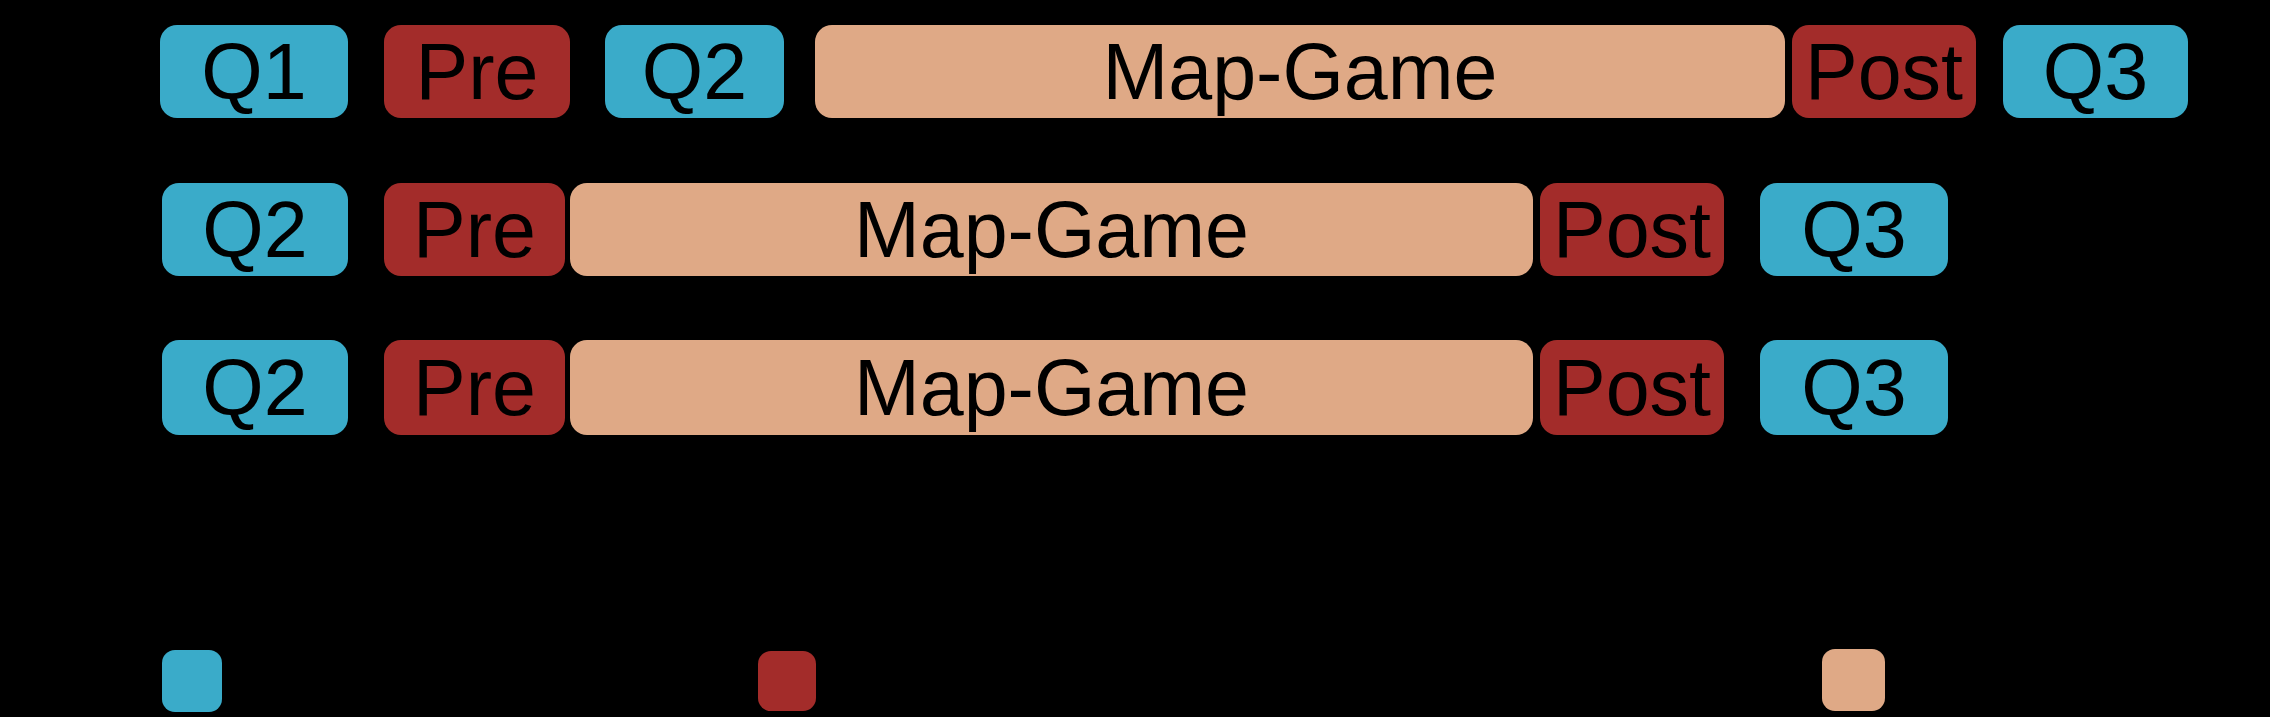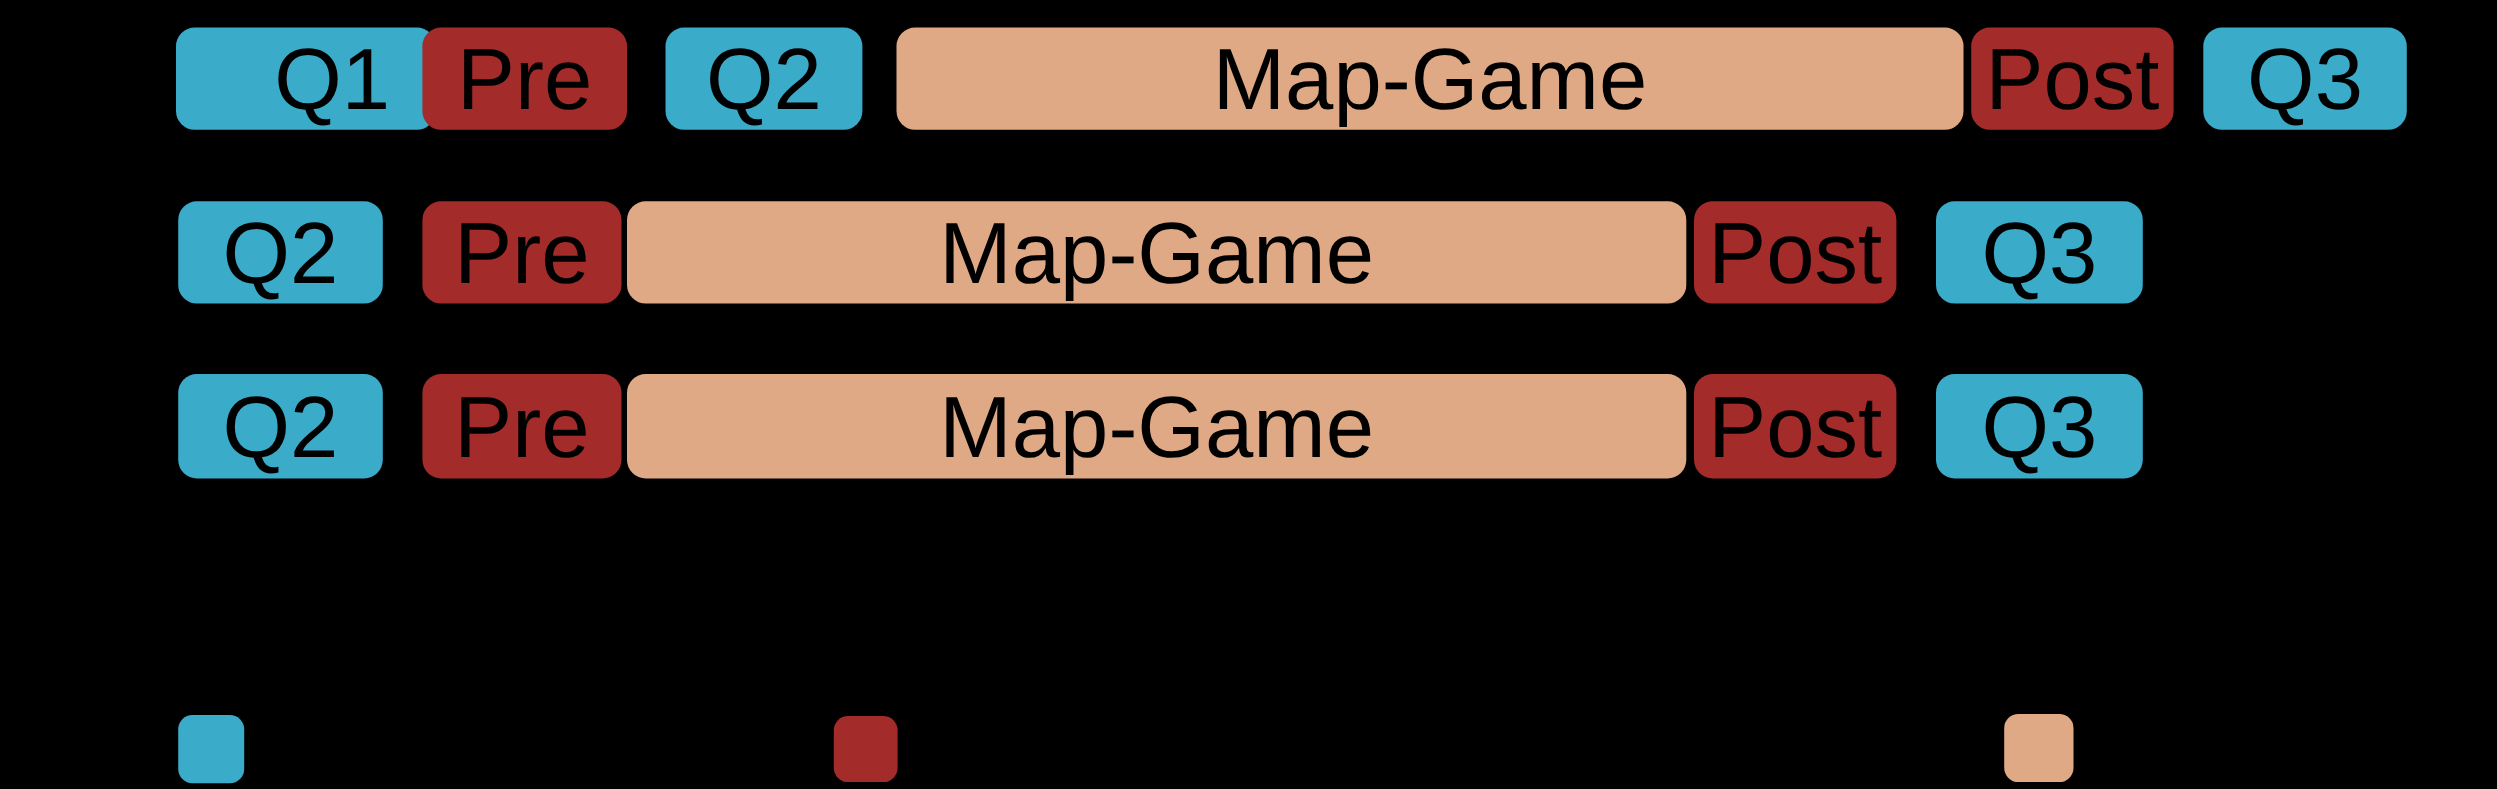--- a/index.html
+++ b/index.html
@@ -29,21 +29,21 @@
   .swatch {
     position: absolute;
     border-radius: 13px;
   }
 </style>
 </head>
 <body>
 
 <div class="canvas">
   <div id="rows">
-      <div class="box" style="left: 160px; top: 25px; width: 188px; height: 93px; background: rgb(58, 171, 201); color: rgb(0, 0, 0); padding-left: 48px;">Q1</div>
+      <div class="box" style="left: 160px; top: 25px; width: 188px; height: 93px; background: rgb(58, 171, 201); color: rgb(0, 0, 0);">Q1</div>
       <div class="box" style="left: 384px; top: 25px; width: 186px; height: 93px; background: rgb(163, 44, 42); color: rgb(0, 0, 0);">Pre</div>
       <div class="box" style="left: 605px; top: 25px; width: 179px; height: 93px; background: rgb(58, 171, 201); color: rgb(0, 0, 0);">Q2</div>
       <div class="box" style="left: 815px; top: 25px; width: 970px; height: 93px; background: rgb(223, 169, 134); color: rgb(0, 0, 0);">Map-Game</div>
       <div class="box" style="left: 1792px; top: 25px; width: 184px; height: 93px; background: rgb(163, 44, 42); color: rgb(0, 0, 0);">Post</div>
       <div class="box" style="left: 2003px; top: 25px; width: 185px; height: 93px; background: rgb(58, 171, 201); color: rgb(0, 0, 0);">Q3</div>
       <div class="box" style="left: 162px; top: 183px; width: 186px; height: 93px; background: rgb(58, 171, 201); color: rgb(0, 0, 0);">Q2</div>
       <div class="box" style="left: 384px; top: 183px; width: 181px; height: 93px; background: rgb(163, 44, 42); color: rgb(0, 0, 0);">Pre</div>
       <div class="box" style="left: 570px; top: 183px; width: 963px; height: 93px; background: rgb(223, 169, 134); color: rgb(0, 0, 0);">Map-Game</div>
       <div class="box" style="left: 1540px; top: 183px; width: 184px; height: 93px; background: rgb(163, 44, 42); color: rgb(0, 0, 0);">Post</div>
       <div class="box" style="left: 1760px; top: 183px; width: 188px; height: 93px; background: rgb(58, 171, 201); color: rgb(0, 0, 0);">Q3</div>

